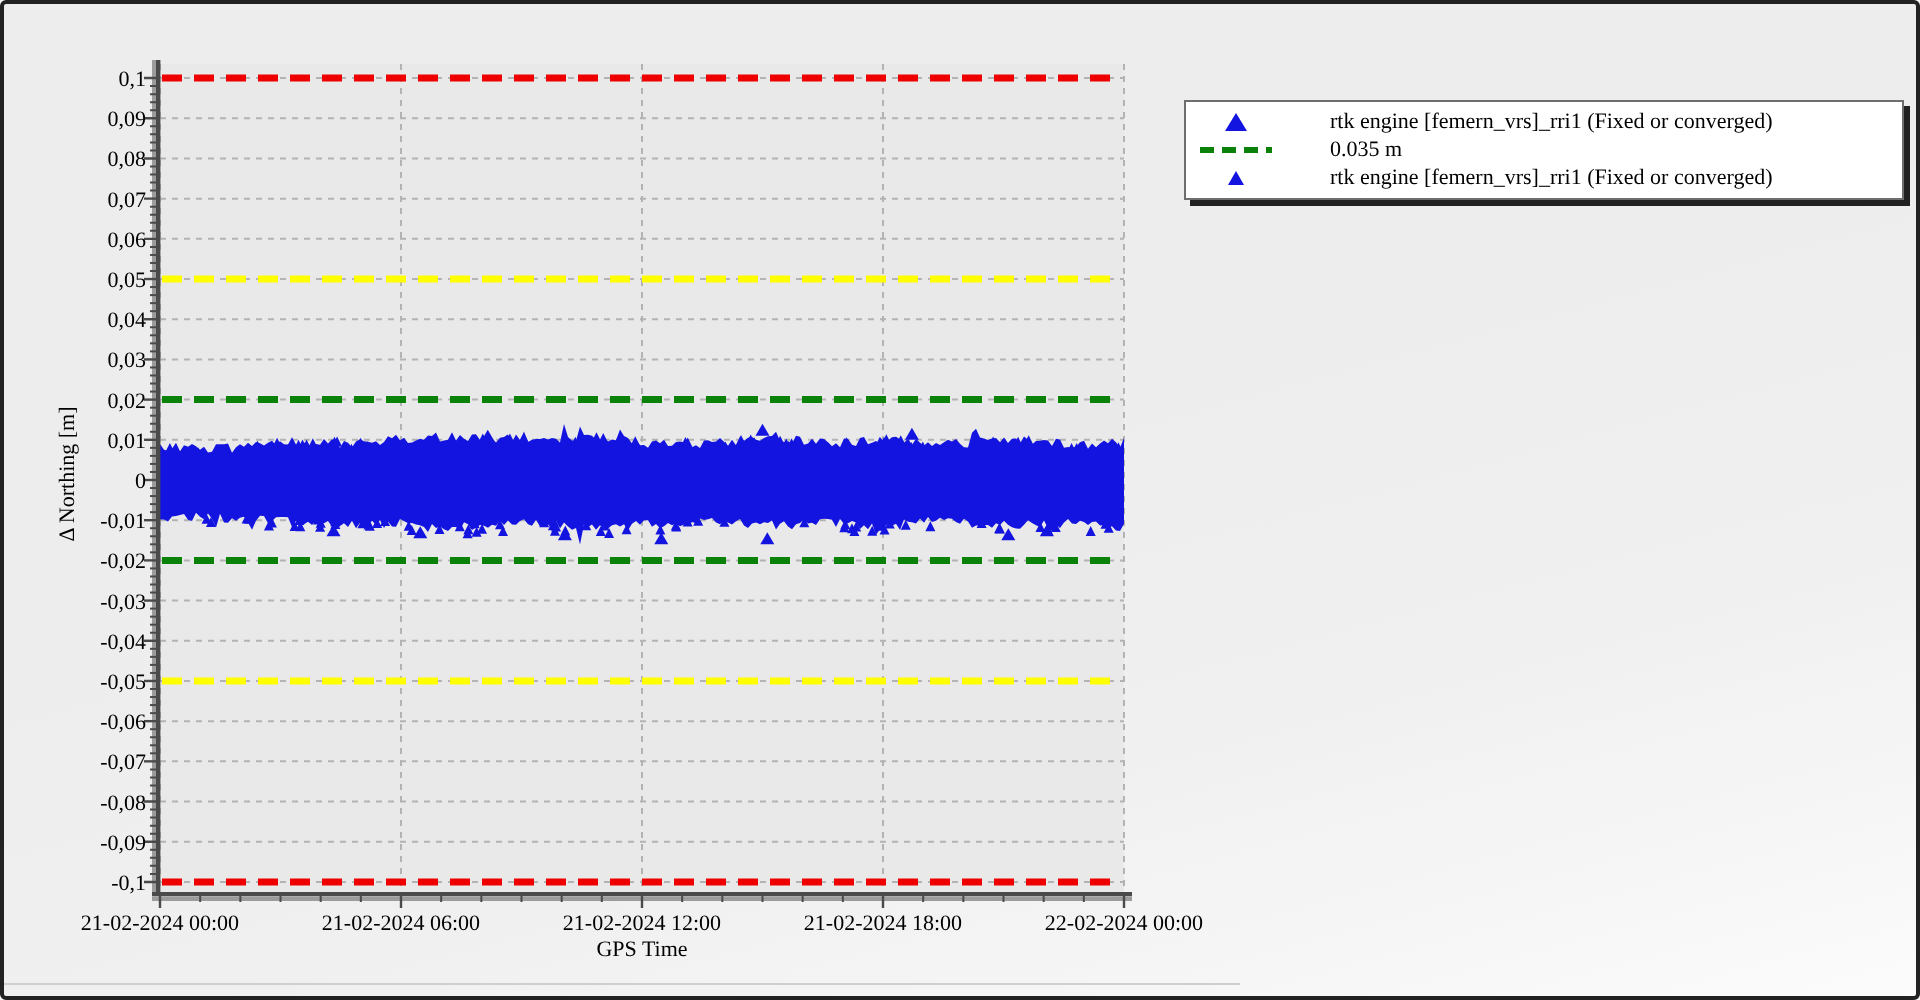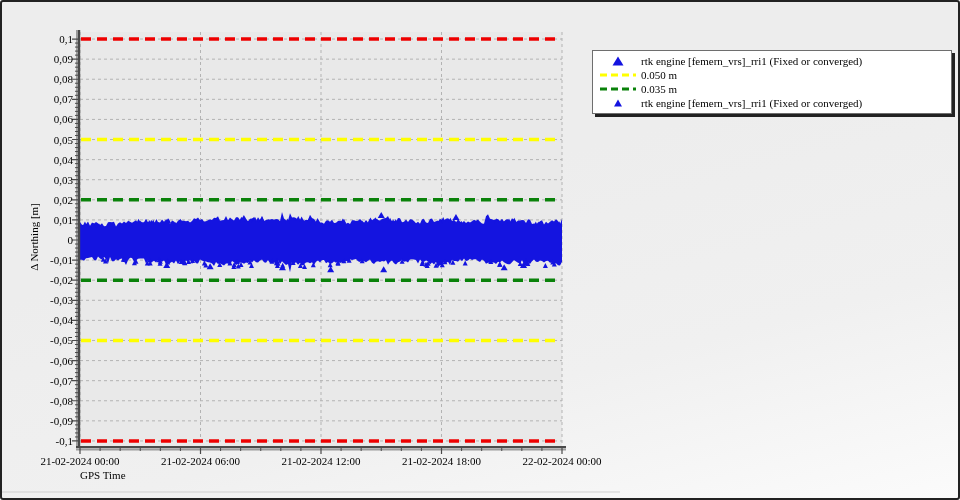--- a/index.html
+++ b/index.html
@@ -4,31 +4,31 @@
 <style>
   html,body{margin:0;padding:0;background:#fff;}
   .window{
     position:relative;width:956px;height:496px;
     border:2px solid #222;border-radius:3px;overflow:hidden;
     background:linear-gradient(165deg,#ededed 40%,#f0f0f0 70%,#fbfbfb 100%);
     font-family:Liberation Serif, serif;
   }
   #chart-svg{position:absolute;left:0;top:0;}
   .axis-title{position:absolute;font-size:11px;color:#000;}
-  #xlabel{left:78px;top:467px;width:482px;text-align:left;}
+  #xlabel{left:78px;top:467px;width:482px;text-align:center;}
   #ylabel{left:-33px;top:229px;width:130px;text-align:center;transform:rotate(-90deg);}
   #legend{
     position:absolute;left:590px;top:48px;min-width:350px;
     background:#fff;border:1px solid #6e6e6e;
     box-shadow:3px 3px 0 rgba(15,15,15,.92);
     padding:3px 6px 3px 2px;
   }
   .lrow{display:flex;align-items:center;height:14px;}
   .lmarker{width:46px;display:flex;justify-content:center;align-items:center;}
-  .ltext{font-size:11px;color:#000;white-space:nowrap;}
+  .ltext{font-size:11px;color:#000;white-space:nowrap;margin-left:24px;}
 </style>
 </head>
 <body>
 
 <div class="window">
   <svg id="chart-svg" width="956" height="496">
     <g id="g-bg">
         <rect x="78" y="30" width="482" height="414" fill="#e9e9e9"></rect>
       </g>
     <g id="g-grid">
@@ -381,28 +381,20 @@
         <span class="lmarker">
           <svg width="40" height="12">
             <path d="M 20 1.5 L 25.5 10.5 L 14.5 10.5 Z" fill="#1414e0"></path>
           </svg>
         </span>
         <span class="ltext">rtk engine [femern_vrs]_rri1 (Fixed or converged)</span>
       </div>
       <div class="lrow">
         <span class="lmarker">
           <svg width="40" height="12">
-            <line x1="2" y1="6" x2="38" y2="6" stroke="#ffff00" stroke-width="3" stroke-dasharray="7 4"></line>
-          </svg>
-        </span>
-        <span class="ltext">0.050 m</span>
-      </div>
-      <div class="lrow">
-        <span class="lmarker">
-          <svg width="40" height="12">
             <line x1="2" y1="6" x2="38" y2="6" stroke="#0a820a" stroke-width="3" stroke-dasharray="7 4"></line>
           </svg>
         </span>
         <span class="ltext">0.035 m</span>
       </div>
       <div class="lrow">
         <span class="lmarker">
           <svg width="40" height="12">
             <path d="M 20 2.5 L 24 9.5 L 16 9.5 Z" fill="#1414e0"></path>
           </svg>

